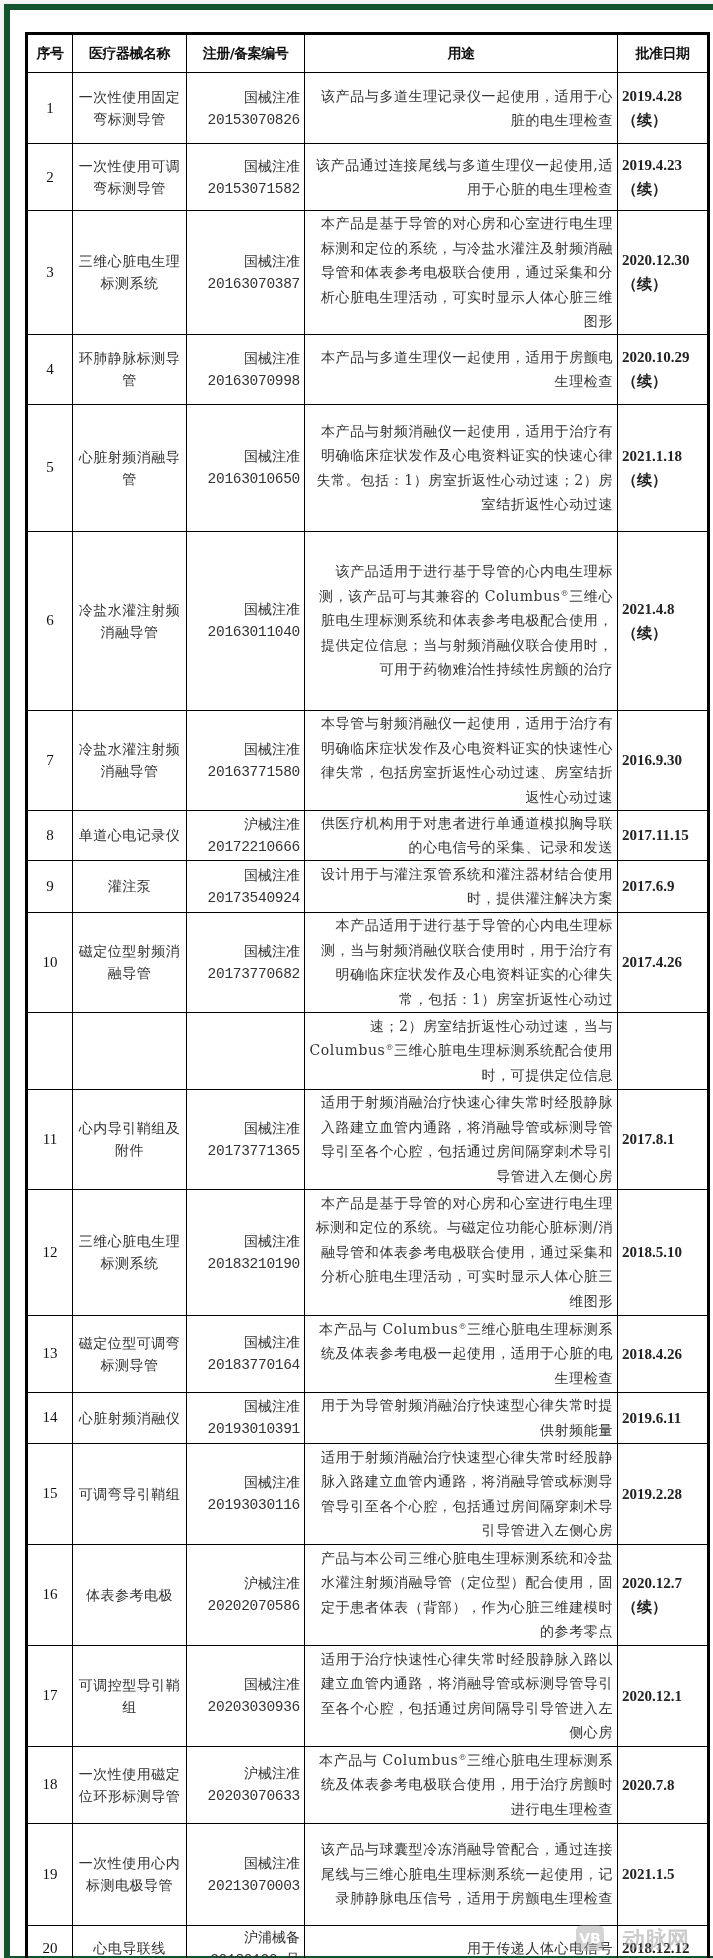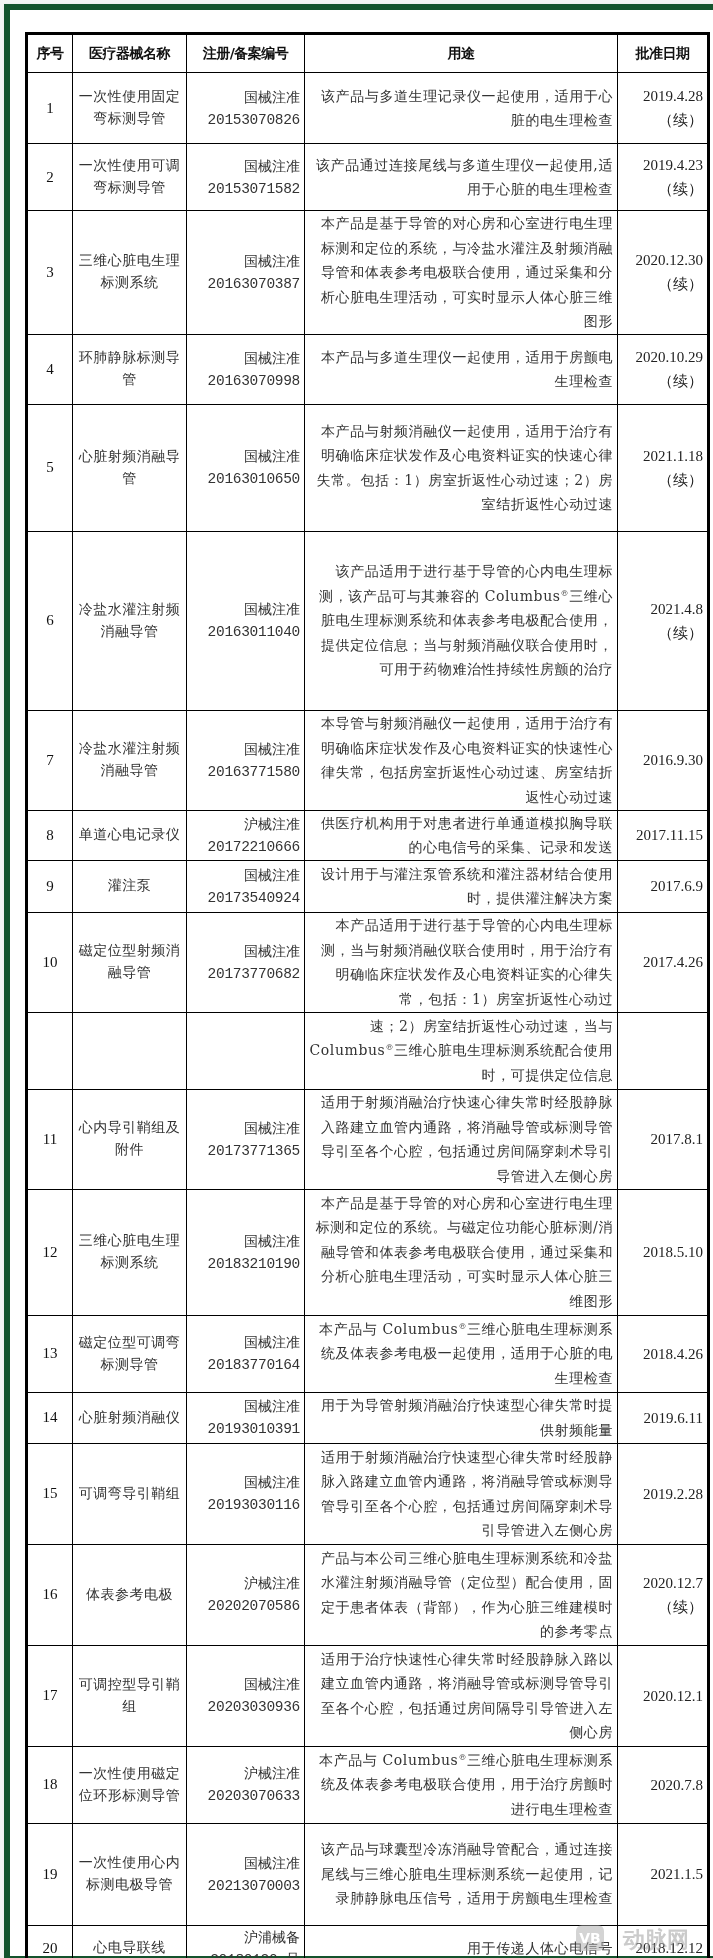--- a/index.html
+++ b/index.html
@@ -11,25 +11,25 @@
               table-layout: fixed; border: 3px solid #000; }
   table.reg col.c0 { width: 46px; }
   table.reg col.c1 { width: 114px; }
   table.reg col.c2 { width: 118px; }
   table.reg col.c3 { width: 313px; }
   table.reg col.c4 { width: 91px; }
   table.reg th, table.reg td { border: 1.6px solid #000; padding: 0 4px; vertical-align: middle; }
   table.reg th { height: 37px; font-family: "DejaVu Sans", "Liberation Sans", sans-serif; font-weight: bold;
                  font-size: 14px; text-align: center; color: #111; letter-spacing: -0.5px; white-space: nowrap; padding: 0 2px; }
   td.num { text-align: center; font-family: "Liberation Serif", serif; font-size: 15px; color: #111; }
-  td.name { text-align: center; font-size: 14px; line-height: 22px; color: #333; padding: 2px 3px; letter-spacing: 0.5px; font-family: Liberation Mono, monospace; }
+  td.name { text-align: center; font-size: 14px; line-height: 22px; color: #333; padding: 2px 3px; letter-spacing: 0.5px; }
   td.reg-no { text-align: right; font-size: 14px; line-height: 22px; color: #333; padding: 2px 2px; }
   td.reg-no .no { font-family: Liberation Mono, monospace; font-size: 14.5px; letter-spacing: -0.3px; }
   td.use { text-align: right; font-size: 14px; line-height: 24.5px; color: #333; padding: 2px 5px 2px 5px; letter-spacing: 0.6px; }
-  td.date { text-align: right; font-family: "Liberation Serif", serif; font-size: 15px; line-height: 24px; color: #222; padding: 0 2px; }
+  td.date { text-align: left; font-family: "Liberation Serif", serif; font-size: 15px; line-height: 24px; color: #222; padding: 0 2px; font-weight: bold; }
   sup.reg-mark { font-size: 8px; vertical-align: top; position: relative; top: -2px; }
   .watermark { position: absolute; left: 566px; top: 1915px; width: 135px; height: 30px;
                color: rgba(160,160,160,0.55); font-family: "DejaVu Sans", sans-serif; font-weight: bold;
                font-size: 22px; display: flex; align-items: flex-start; gap: 19px; pointer-events: none; }
   .watermark .logo { width: 28px; height: 26px; border-radius: 6px; background: rgba(170,170,170,0.5);
                      color: #fff; font-size: 14px; display: flex; align-items: center; justify-content: center; }
 </style>
 </head>
 <body>
 

